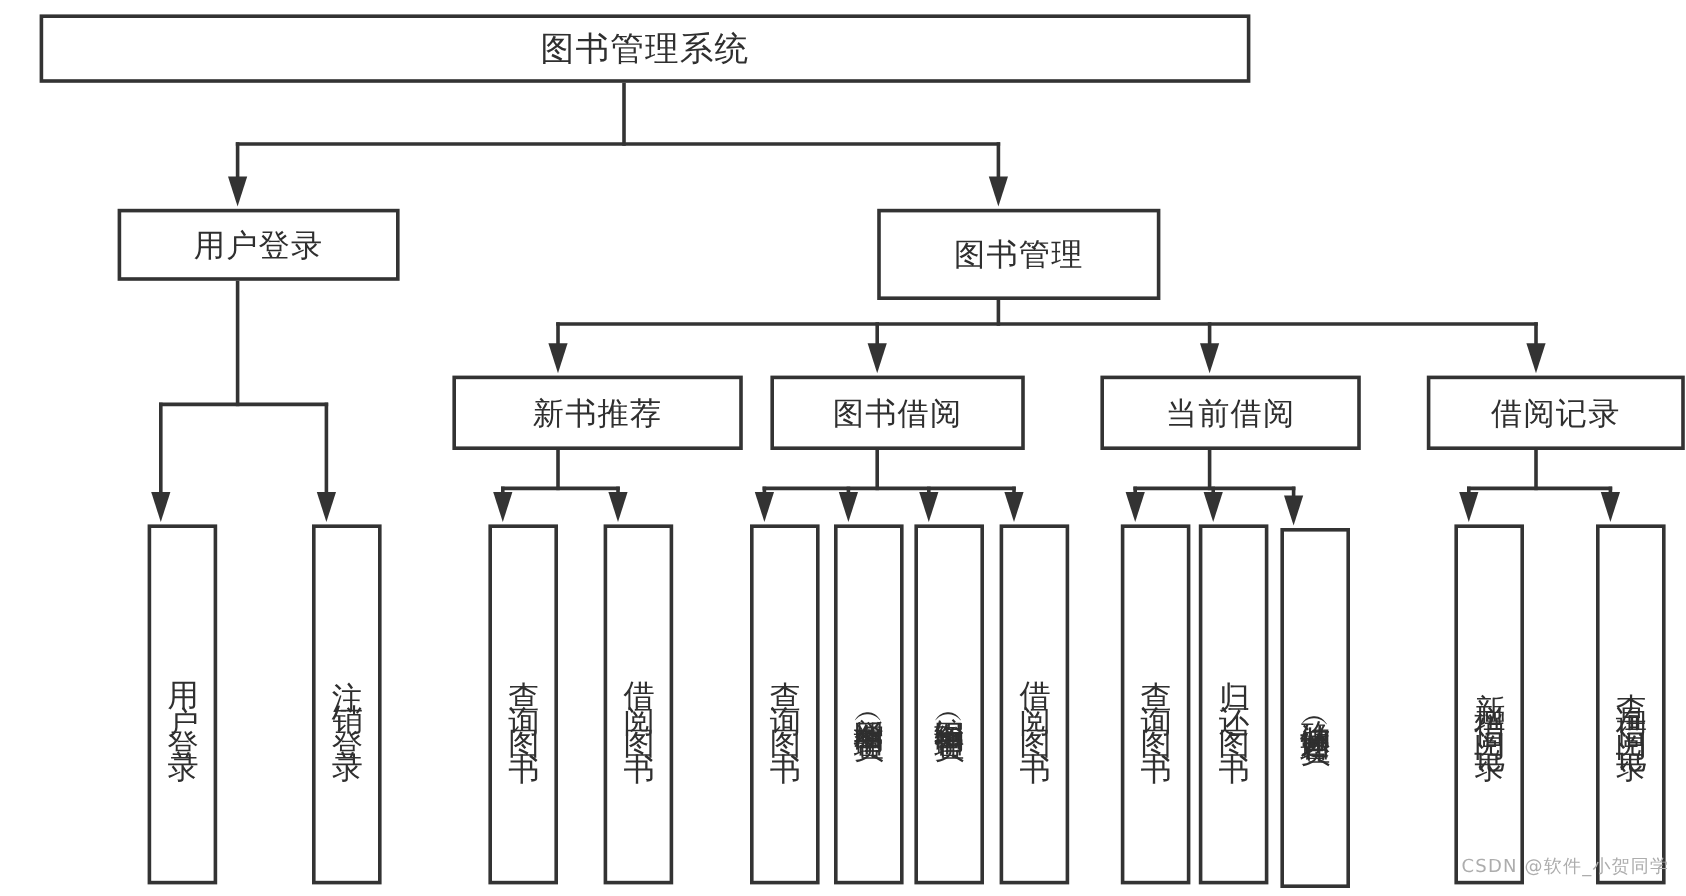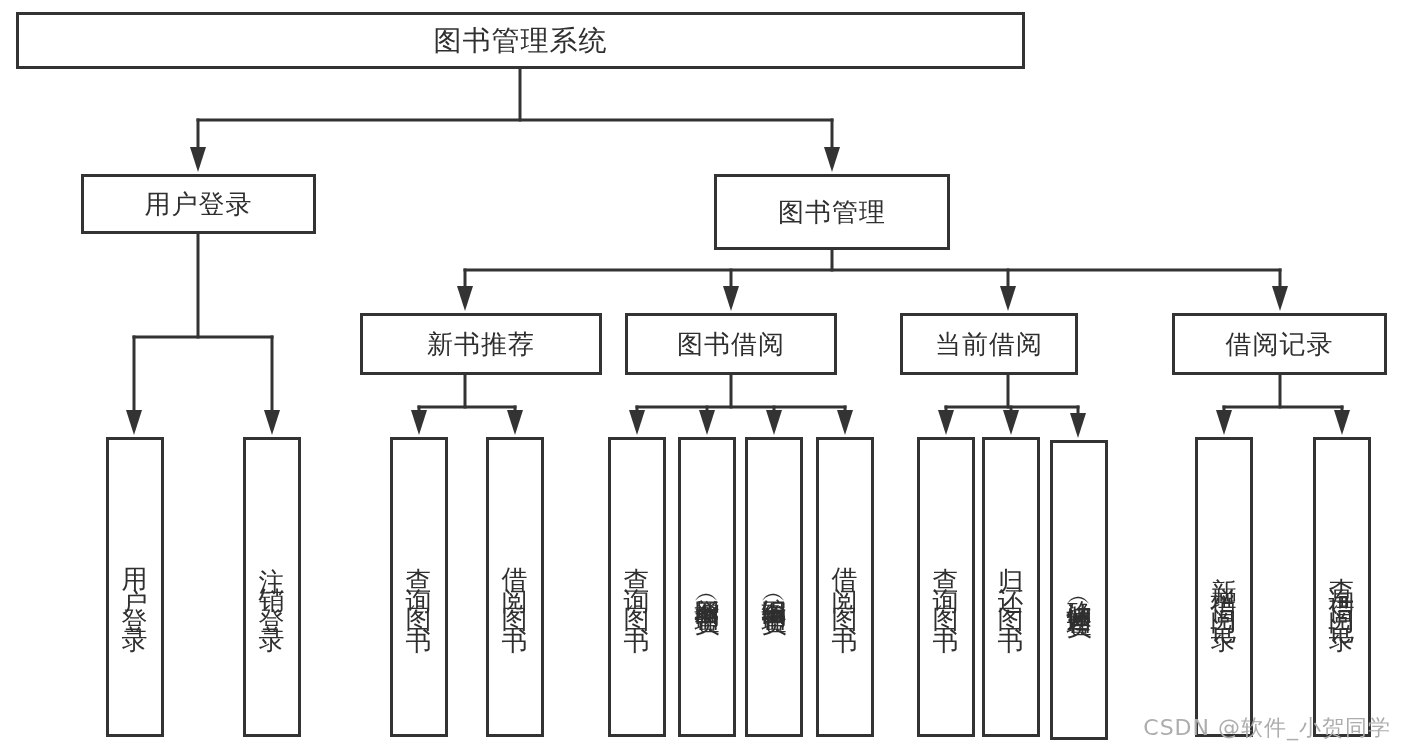--- a/index.html
+++ b/index.html
@@ -18,39 +18,40 @@
   }
   #wires{position:absolute;left:0;top:0;z-index:1;}
   .box{
     position:absolute;
     box-sizing:border-box;
     border:3px solid var(--line);
     background:var(--fill);
     display:flex;align-items:center;justify-content:center;
     color:var(--text);
     z-index:2;
+    margin-left:17px;
   }
   .h1{font-size:28px;letter-spacing:1px;}
   .h2{font-size:26px;letter-spacing:1px;}
   .vbox{z-index:2;}
   .vbox span{
     writing-mode:vertical-rl;
     text-orientation:mixed;
     font-size:26px;
     line-height:1;
     white-space:nowrap;
   }
   .ls-wide span{letter-spacing:20px;}
   .ls-mid span{letter-spacing:10px;}
   .ls-tight span{letter-spacing:2px;font-size:25px;}
   #watermark{
     position:absolute;
     right:14px;top:713px;
     z-index:3;
-    font-size:22px;
+    font-size:15px;
     color:var(--wm);
     letter-spacing:1px;
     white-space:nowrap;
   }
 </style>
 </head>
 <body>
 
 <div id="stage">
 
@@ -109,21 +110,21 @@
       <polygon points="1342,435 1334,410 1350,410" fill="#333333"></polygon>
     </svg>
 
   <div class="box h1" style="left:16px;top:12px;width:1009px;height:57px;">图书管理系统</div>
 
   <div class="box h2" style="left:81px;top:174px;width:235px;height:60px;">用户登录</div>
   <div class="box h2" style="left:714px;top:174px;width:236px;height:76px;">图书管理</div>
 
   <div class="box h2" style="left:360px;top:313px;width:242px;height:62px;">新书推荐</div>
   <div class="box h2" style="left:625px;top:313px;width:212px;height:62px;">图书借阅</div>
-  <div class="box h2" style="left:900px;top:313px;width:178px;height:62px;">当前借阅</div>
+  <div class="box h2" style="left:900px;top:313px;width:217px;height:62px;">当前借阅</div>
   <div class="box h2" style="left:1172px;top:313px;width:215px;height:62px;">借阅记录</div>
 
   <div class="box vbox ls-wide" style="left:106px;top:437px;width:58px;height:300px;">
     <span>用户登录</span>
   </div>
   <div class="box vbox ls-wide" style="left:243px;top:437px;width:58px;height:300px;">
     <span>注销登录</span>
   </div>
 
   <div class="box vbox ls-wide" style="left:390px;top:437px;width:58px;height:300px;">

